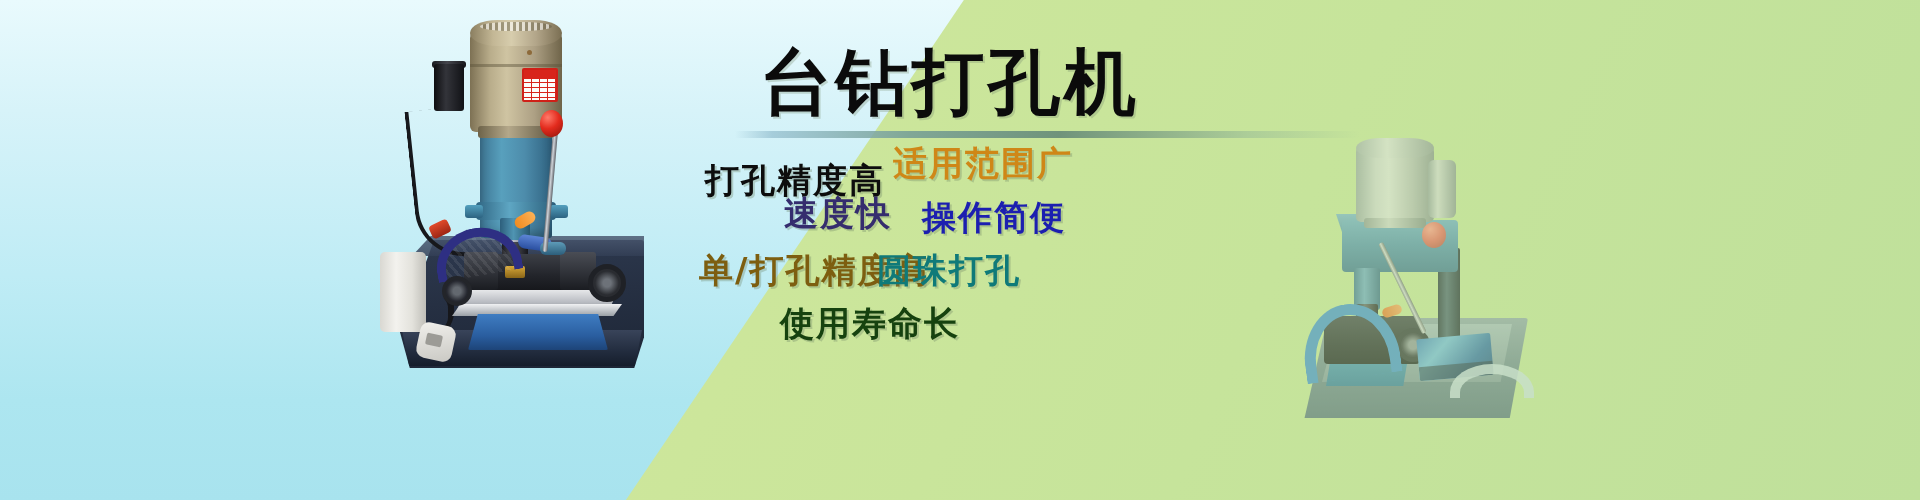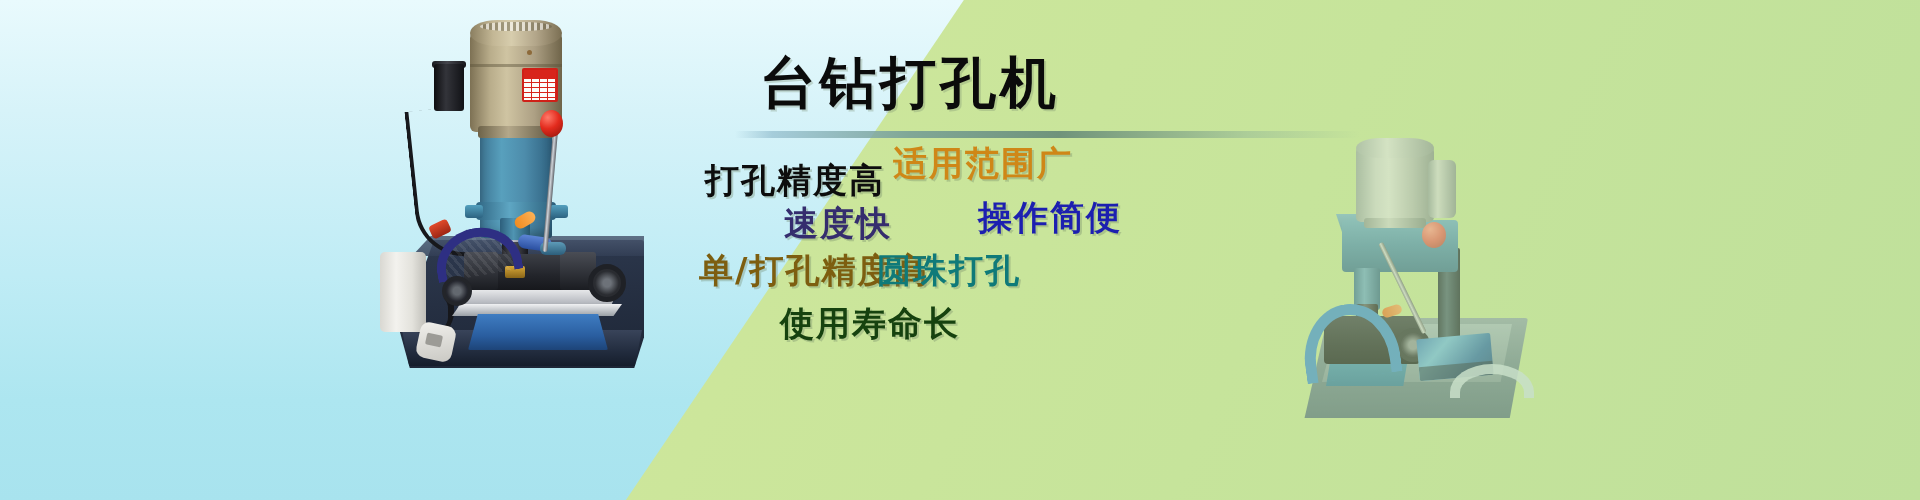--- a/index.html
+++ b/index.html
@@ -32,41 +32,41 @@
        rgba(104,140,120,.92) 52%,
        rgba(150,186,150,.55) 82%,
        rgba(190,215,165,.0) 100%);
   }
 
   
   .title{
     position:absolute; left:760px; top:40px;
     font-family:"DejaVu Serif","Liberation Serif",serif;
     font-weight:bold;
-    font-size:56px; line-height:84px;
+    font-size:72px; line-height:84px;
     letter-spacing:4px;
     color:#0b0b0b;
     text-shadow:2px 2px 0 rgba(120,140,110,.30);
     white-space:nowrap;
   }
 
   .feat{
     position:absolute;
     font-family:"DejaVu Serif","Liberation Serif",serif;
     font-weight:bold;
     font-size:34px; line-height:40px;
     letter-spacing:2px;
     white-space:nowrap;
     text-shadow:2px 2px 0 rgba(110,130,100,.32);
   }
 
   .f1{ left:705px;  top:160px; color:#0d0d0d; }
   .f2{ left:893px;  top:143px; color:#cf8717; }
-  .f3{ left:784px;  top:203px; color:#352d6e; }
-  .f4{ left:978px;  top:197px; color:#1c1fb0; }
+  .f3{ left:784px;  top:193px; color:#352d6e; }
+  .f4{ left:922px;  top:197px; color:#1c1fb0; }
   .f5{ left:699px;  top:250px; color:#7d5e10; }
   .f6{ left:877px;  top:250px; color:#0f7a79; }
   .f7{ left:780px;  top:303px; color:#16420f; }
 
   
   
   
   .machine-left{
     position:absolute; left:372px; top:14px;
     width:272px; height:352px;

